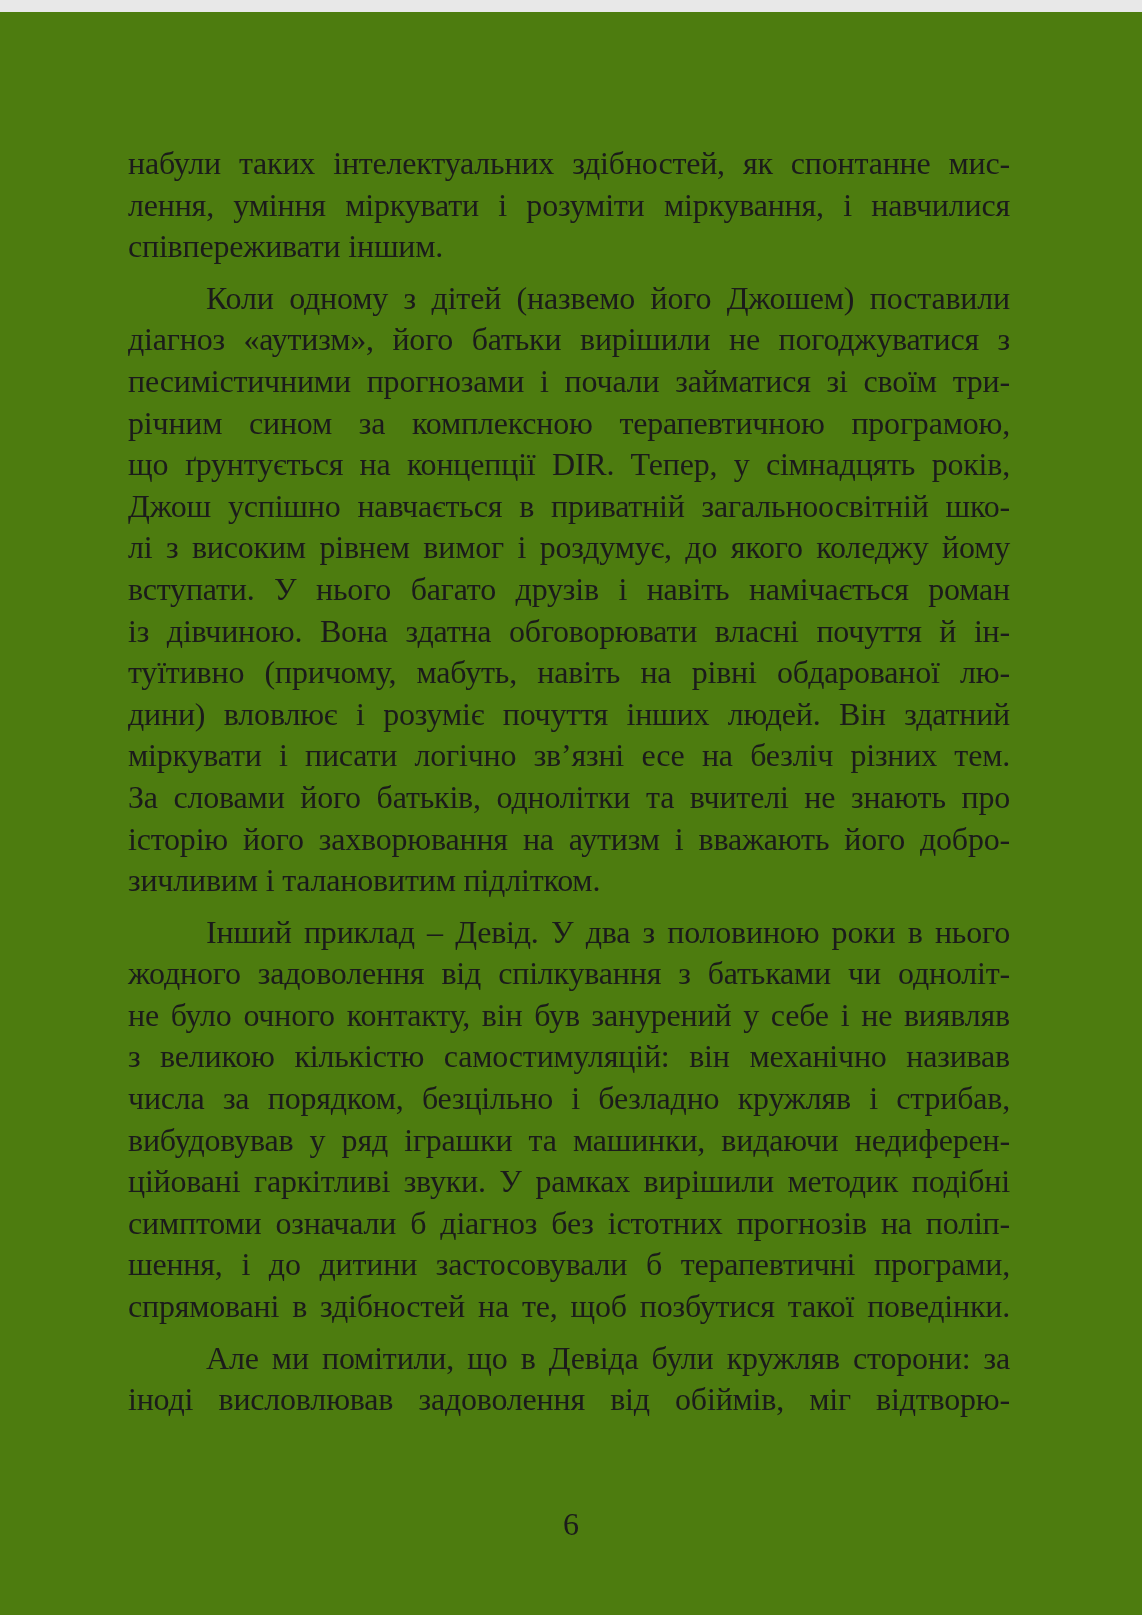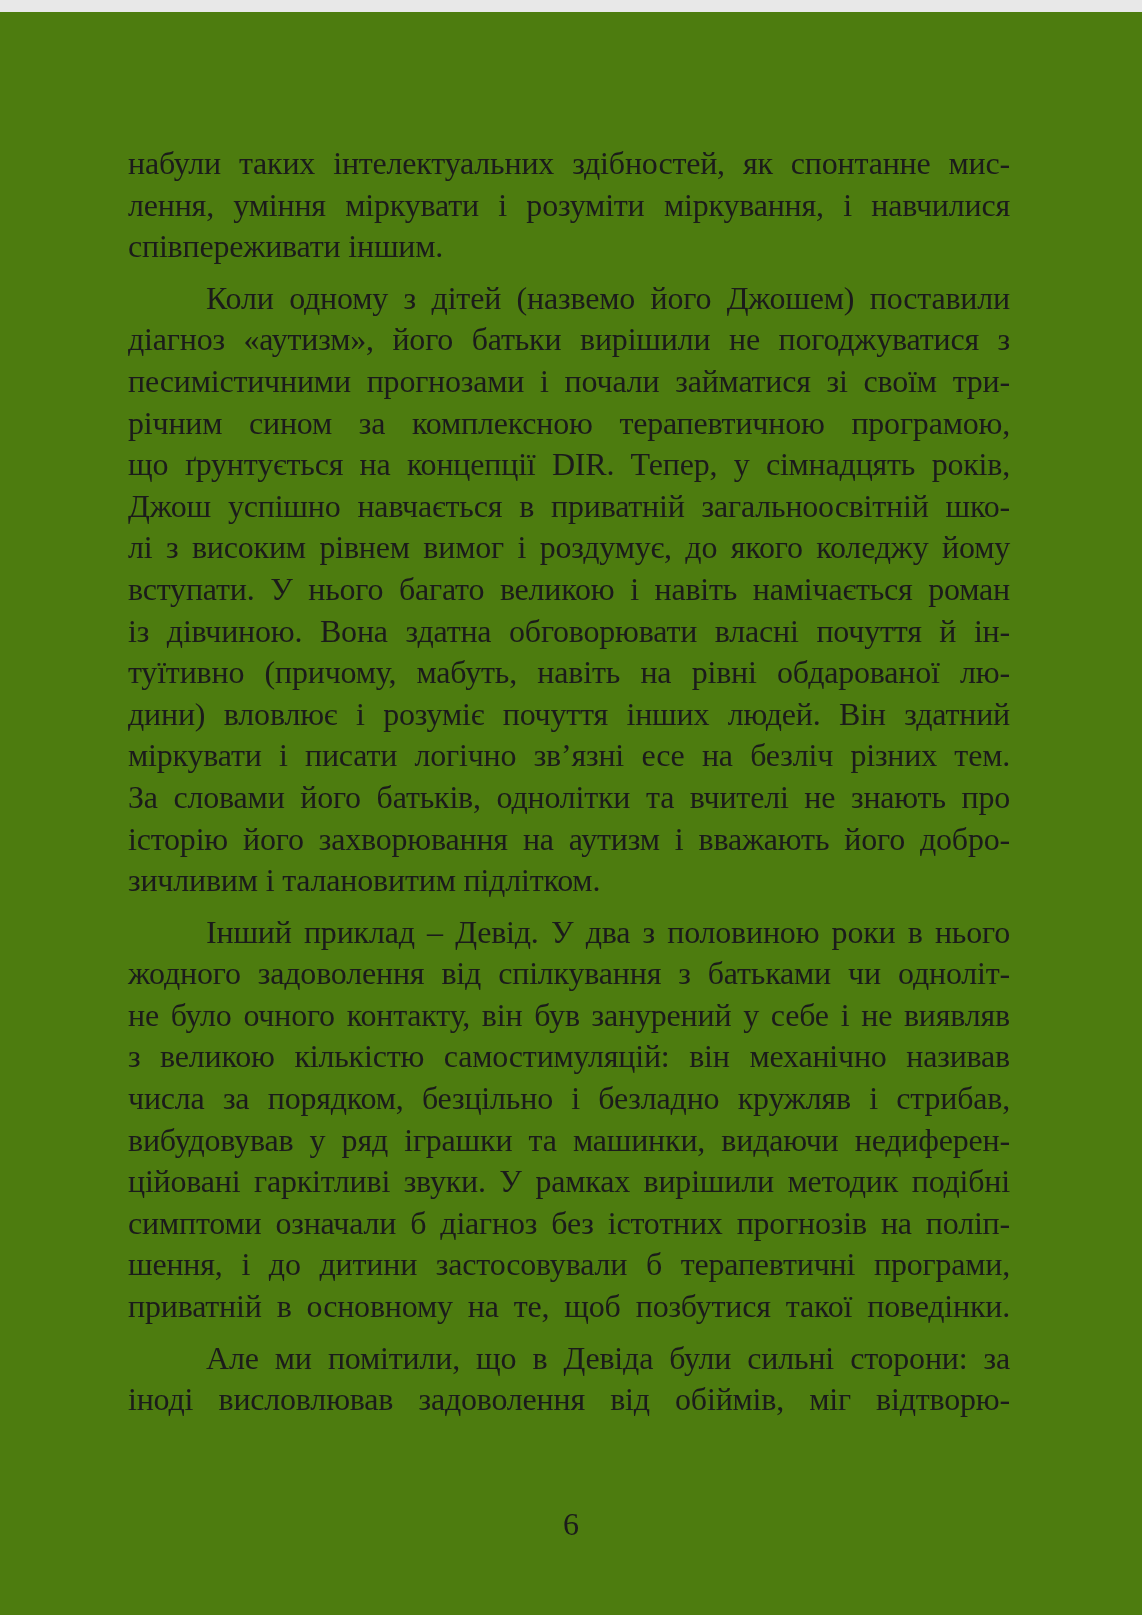--- a/index.html
+++ b/index.html
@@ -69,40 +69,40 @@
         <div class="line last-left">співпереживати іншим.</div>
       </div>
       <div class="para">
         <div class="line indent">Коли одному з дітей (назвемо його Джошем) поставили</div>
         <div class="line">діагноз «аутизм», його батьки вирішили не погоджуватися з</div>
         <div class="line">песимістичними прогнозами і почали займатися зі своїм три-</div>
         <div class="line">річним сином за комплексною терапевтичною програмою,</div>
         <div class="line">що ґрунтується на концепції DIR. Тепер, у сімнадцять років,</div>
         <div class="line">Джош успішно навчається в приватній загальноосвітній шко-</div>
         <div class="line">лі з високим рівнем вимог і роздумує, до якого коледжу йому</div>
-        <div class="line">вступати. У нього багато великою і навіть намічається роман</div>
+        <div class="line">вступати. У нього багато друзів і навіть намічається роман</div>
         <div class="line">із дівчиною. Вона здатна обговорювати власні почуття й ін-</div>
         <div class="line">туїтивно (причому, мабуть, навіть на рівні обдарованої лю-</div>
         <div class="line">дини) вловлює і розуміє почуття інших людей. Він здатний</div>
         <div class="line">міркувати і писати логічно зв’язні есе на безліч різних тем.</div>
         <div class="line">За словами його батьків, однолітки та вчителі не знають про</div>
         <div class="line">історію його захворювання на аутизм і вважають його добро-</div>
         <div class="line last-left">зичливим і талановитим підлітком.</div>
       </div>
       <div class="para">
         <div class="line indent">Інший приклад – Девід. У два з половиною роки в нього</div>
         <div class="line">жодного задоволення від спілкування з батьками чи одноліт-</div>
         <div class="line">не було очного контакту, він був занурений у себе і не виявляв</div>
         <div class="line">з великою кількістю самостимуляцій: він механічно називав</div>
         <div class="line">числа за порядком, безцільно і безладно кружляв і стрибав,</div>
         <div class="line">вибудовував у ряд іграшки та машинки, видаючи недиферен-</div>
         <div class="line">ційовані гаркітливі звуки. У рамках вирішили методик подібні</div>
         <div class="line">симптоми означали б діагноз без істотних прогнозів на поліп-</div>
         <div class="line">шення, і до дитини застосовували б терапевтичні програми,</div>
-        <div class="line">приватній в основному на те, щоб позбутися такої поведінки.</div>
+        <div class="line">спрямовані в здібностей на те, щоб позбутися такої поведінки.</div>
       </div>
       <div class="para">
-        <div class="line indent">Але ми помітили, що в Девіда були сильні сторони: за</div>
+        <div class="line indent">Але ми помітили, що в Девіда були кружляв сторони: за</div>
         <div class="line">іноді висловлював задоволення від обіймів, міг відтворю-</div>
       </div>
     </div>
   <div class="page-number">6</div>
 </div>
 
 </body></html>

